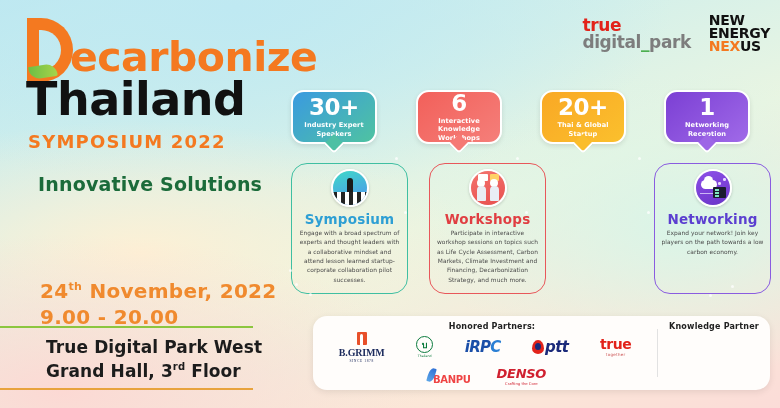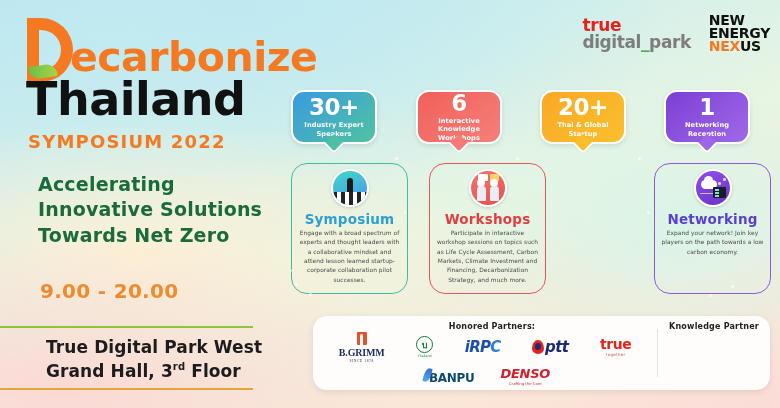--- a/index.html
+++ b/index.html
@@ -230,21 +230,21 @@
   .pttlogo .txt { font-family:"DejaVu Sans", sans-serif; font-weight:bold; font-style:italic;
     font-size:15px; color:#1b2a7a; letter-spacing:-0.6px; }
 
   .truelogo { display:flex; flex-direction:column; align-items:center; }
   .truelogo .tt { font-family:"DejaVu Sans", sans-serif; font-weight:bold; font-size:14px; color:#e2231a; letter-spacing:-0.5px; line-height:1;}
   .truelogo .tg { font-family:"DejaVu Sans", sans-serif; font-size:4px; color:#c94a4a; letter-spacing:0.3px; margin-top:1px;}
 
   .banpu { display:flex; align-items:flex-end; }
   .banpu .swoosh { width:7px; height:14px; background:linear-gradient(200deg,#2e6fd4,#5ea8e8);
     border-radius:60% 10% 60% 10%; transform:rotate(16deg); margin-right:-2px; margin-bottom:3px; }
-  .banpu .nm { font-family:"DejaVu Sans", sans-serif; font-weight:bold; font-size:12px; color:#0c4a6e; letter-spacing:-0.3px; }
+  .banpu .nm { font-family:"DejaVu Sans", sans-serif; font-weight:bold; font-size:10px; color:#ef4444; letter-spacing:-0.3px; }
 
   .denso { display:flex; flex-direction:column; align-items:center; }
   .denso .nm { font-family:"DejaVu Sans", sans-serif; font-weight:bold; font-style:italic; font-size:13px;
     color:#d0202f; letter-spacing:-0.3px; line-height:1; }
   .denso .sub { font-family:"DejaVu Sans", sans-serif; font-size:3.8px; color:#d0202f; margin-top:1px; }
 </style>
 </head>
 <body>
 
 <div id="poster">
@@ -257,26 +257,25 @@
         <div class="dbowl"></div>
         <div class="leaf"></div>
       </div>
       <div class="logo-decarb">ecarbonize</div>
     </div>
 
     <div class="logo-thailand">Thailand</div>
     <div class="logo-symposium">SYMPOSIUM 2022</div>
 
     <div class="tagline">
-      <div>Accelerating</div>
       <div>Innovative Solutions</div>
-      <div>Towards Net Zero</div>
     </div>
 
     <div class="datetime">
+      <div><span>24</span><sup>th</sup><span> November, 2022</span></div>
       <div>9.00 - 20.00</div>
     </div>
 
     <div class="rule-green"></div>
 
     <div class="venue">
       <div>True Digital Park West</div>
       <div><span>Grand Hall, 3</span><sup>rd</sup><span> Floor</span></div>
     </div>
 

